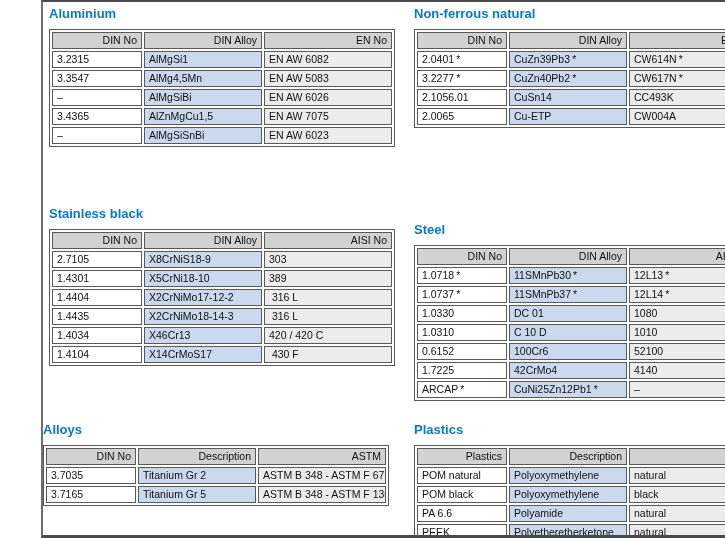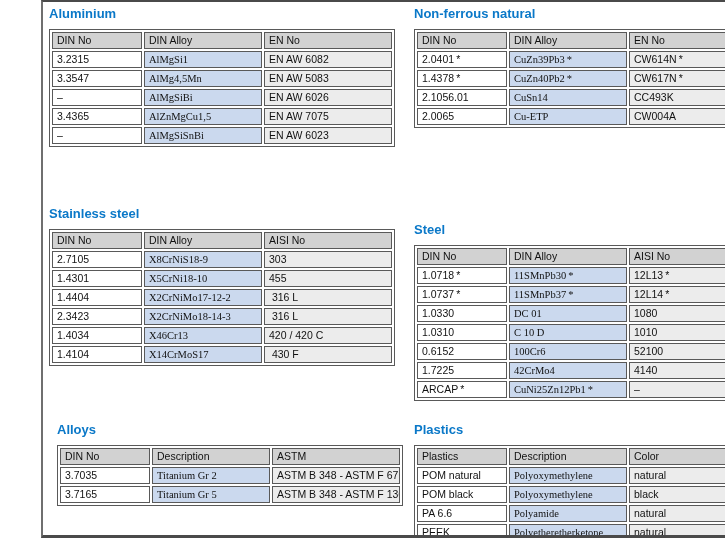--- a/index.html
+++ b/index.html
@@ -14,21 +14,21 @@
     border-bottom: 3px solid var(--page_border_dark, #4a4a4a);
     font-family: "Liberation Sans", "DejaVu Sans", sans-serif;
     overflow: hidden;
     margin-left: 41px;
   }
   .section { position: absolute; width: 344px; }
   .pos-0 { left: 6px;   top: 4px; }
   .pos-1 { left: 371px; top: 4px; }
   .pos-2 { left: 6px;   top: 204px; }
   .pos-3 { left: 371px; top: 220px; }
-  .pos-4 { left: 14px;   top: 420px; }
+  .pos-4 { left: 0;   top: 420px; }
   .pos-5 { left: 371px; top: 420px; }
   .section-title {
     margin: 0 0 8px 0;
     font-size: 13px;
     line-height: 15px;
     font-weight: bold;
     color: var(--title_color, #0a78c8);
   }
   table.data-table {
     table-layout: fixed;
@@ -47,23 +47,23 @@
     font-size: 10.5px;
     line-height: 11px;
     height: 13px;
     color: var(--text_color, #111111);
     text-align: left;
     font-weight: normal;
     white-space: pre;
     overflow: hidden;
     vertical-align: middle;
   }
-  thead th { background: var(--header_bg, #d2d2d2); }
+  thead th { background: var(--header_bg, #d2d2d2); text-align: right; }
   tbody td:nth-child(1) { background: var(--col1_bg, #ffffff); }
-  tbody td:nth-child(2) { background: var(--col2_bg, #cbd9ee); font-family: Liberation Serif, serif; }
+  tbody td:nth-child(2) { background: var(--col2_bg, #cbd9ee); }
   tbody td:nth-child(3) { background: var(--col3_bg, #ececec); }
 </style>
 </head>
 <body>
 
 <div class="page">
 
     <section class="section pos-0">
       <h2 class="section-title">Aluminium</h2>
       <table class="data-table">
@@ -124,40 +124,40 @@
             <th>EN No</th>
           </tr>
         </thead>
         <tbody>
           <tr>
             <td>2.0401 *</td>
             <td>CuZn39Pb3 *</td>
             <td>CW614N *</td>
           </tr>
           <tr>
-            <td>1.4378 *</td>
+            <td>3.2277 *</td>
             <td>CuZn40Pb2 *</td>
             <td>CW617N *</td>
           </tr>
           <tr>
             <td>2.1056.01</td>
             <td>CuSn14</td>
             <td>CC493K</td>
           </tr>
           <tr>
             <td>2.0065</td>
             <td>Cu-ETP</td>
             <td>CW004A</td>
           </tr>
         </tbody>
       </table>
     </section>
 
     <section class="section pos-2">
-      <h2 class="section-title">Stainless steel</h2>
+      <h2 class="section-title">Stainless black</h2>
       <table class="data-table">
         <colgroup>
           <col class="c1">
           <col class="c2">
           <col class="c3">
         </colgroup>
         <thead>
           <tr>
             <th>DIN No</th>
             <th>DIN Alloy</th>
@@ -166,29 +166,29 @@
         </thead>
         <tbody>
           <tr>
             <td>2.7105</td>
             <td>X8CrNiS18-9</td>
             <td>303</td>
           </tr>
           <tr>
             <td>1.4301</td>
             <td>X5CrNi18-10</td>
-            <td>455</td>
+            <td>389</td>
           </tr>
           <tr>
             <td>1.4404</td>
             <td>X2CrNiMo17-12-2</td>
             <td> 316 L</td>
           </tr>
           <tr>
-            <td>2.3423</td>
+            <td>1.4435</td>
             <td>X2CrNiMo18-14-3</td>
             <td> 316 L</td>
           </tr>
           <tr>
             <td>1.4034</td>
             <td>X46Cr13</td>
             <td>420 / 420 C</td>
           </tr>
           <tr>
             <td>1.4104</td>

